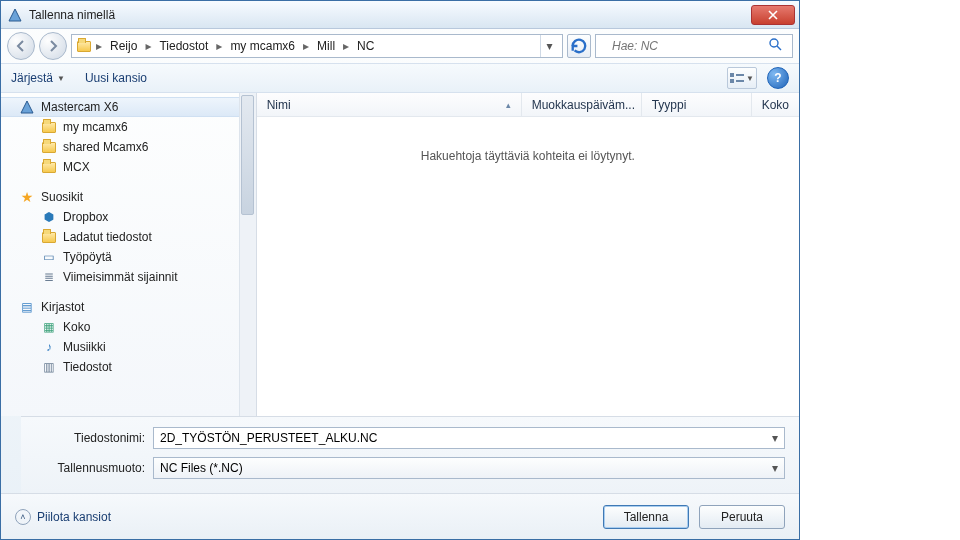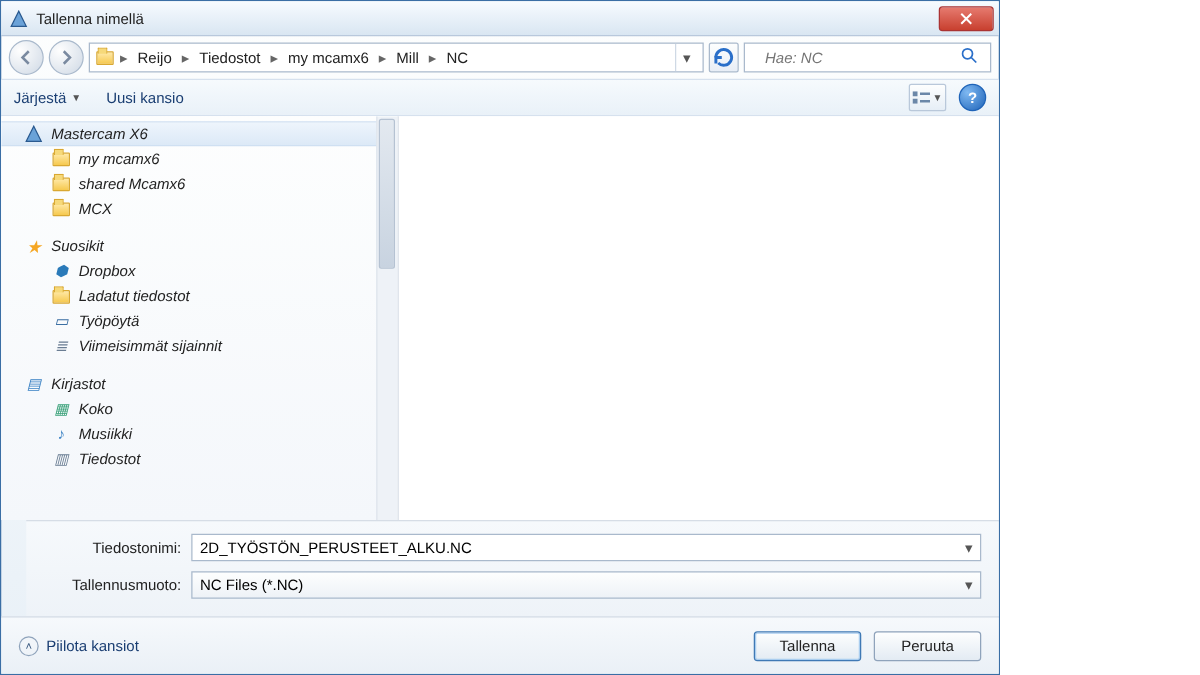--- a/index.html
+++ b/index.html
@@ -30,21 +30,21 @@
   .tool-right { margin-left:auto; display:flex; align-items:center; gap:10px; }
   .viewbtn, .helpbtn { width:30px; height:22px; border:1px solid #b9c8da; background:linear-gradient(#fdfefe,#e6eef6); border-radius:2px; display:flex; align-items:center; justify-content:center; }
   .helpbtn { width:22px; border-radius:50%; background: radial-gradient(circle at 30% 30%, #7fb9f2, #1e63b8); color:#fff; border:1px solid #1e63b8; font-weight:bold;}
   
   .body { flex:1; display:flex; min-height:0; background:#fff; }
   .sidebar { width:318px; border-right:1px solid #d6dde6; overflow-y:auto; position:relative; background:linear-gradient(#fdfefe,#f4f7fb);} 
   .side-scrollbar { position:absolute; right:0; top:0; bottom:0; width:17px; background:#eef2f7; border-left:1px solid #dde4ec;}
   .side-thumb { position:absolute; right:2px; top:2px; width:13px; height:120px; background:linear-gradient(#e3e9f0,#c8d3e0); border:1px solid #b5c2d2; border-radius:2px;}
   .tree { padding: 4px 0 12px 0; }
   .tree-group { margin-top:10px; }
-  .tree-row { display:flex; align-items:center; height:20px; padding-left:18px; gap:6px; color:#222;font-style:italic; }
+  .tree-row { display:flex; align-items:center; height:20px; padding-left:18px; gap:6px; color:#222; }
   .tree-row.sel { background:linear-gradient(#eef5fc,#dce9f7); border-top:1px solid #cfe0f2; border-bottom:1px solid #cfe0f2; }
   .tree-row.child { padding-left:40px; }
   .tree-row .ticon { width:16px; height:16px; display:flex; align-items:center; justify-content:center; }
   .folder-ic { width:14px; height:11px; background:linear-gradient(#ffe9a8,#f6c94f); border:1px solid #d9a832; border-radius:1px; position:relative;}
   .folder-ic::before{content:"";position:absolute;top:-4px;left:0;width:6px;height:4px;background:#f6d97a;border:1px solid #d9a832;border-bottom:none;border-radius:1px 1px 0 0;}
   .star-ic { color:#f5a623; font-size:14px; }
   .lib-ic { color:#3b82c4; }
   
   .main { flex:1; display:flex; flex-direction:column; }
   .list-header { height:24px; border-bottom:1px solid #e3e8ee; display:flex; align-items:center; background:linear-gradient(#fdfdfe,#f2f5f9);} 
@@ -227,20 +227,39 @@
               <span class="ticon" style="color:#6a7d93">▥</span>
               <span>Tiedostot</span>
             </div>
         </div>
       </div>
       <div class="side-scrollbar">
           <div class="side-thumb"></div>
         </div>
     </div>
 
+    <div class="main">
+      <div class="list-header">
+        <div class="col nimi">
+            <span>Nimi</span>
+            <span style="flex:1"></span>
+            <span class="sort-arrow">▴</span>
+          </div>
+        <div class="col muok">
+            <span>Muokkauspäiväm...</span>
+          </div>
+        <div class="col tyyp">
+            <span>Tyyppi</span>
+          </div>
+        <div class="col koko">
+            <span>Koko</span>
+          </div>
+      </div>
+      <div class="empty-msg">Hakuehtoja täyttäviä kohteita ei löytynyt.</div>
+    </div>
   </div>
 
   <div class="fields">
     <div class="field-row">
       <div class="field-label">Tiedostonimi:</div>
       <div class="field-input">
         <input value="2D_TYÖSTÖN_PERUSTEET_ALKU.NC" style="">
         <span class="drop-arrow">▾</span>
       </div>
     </div>

